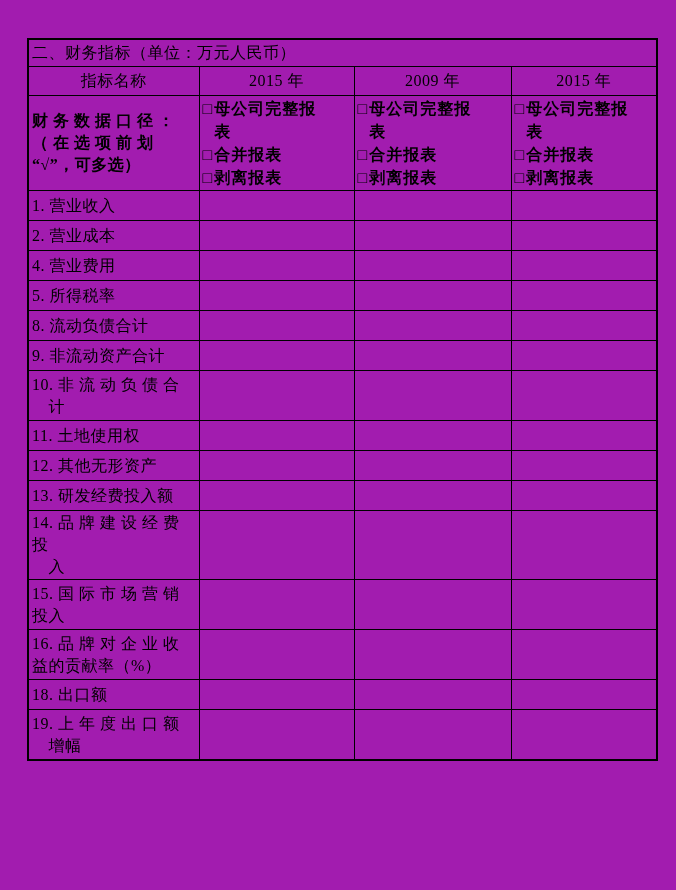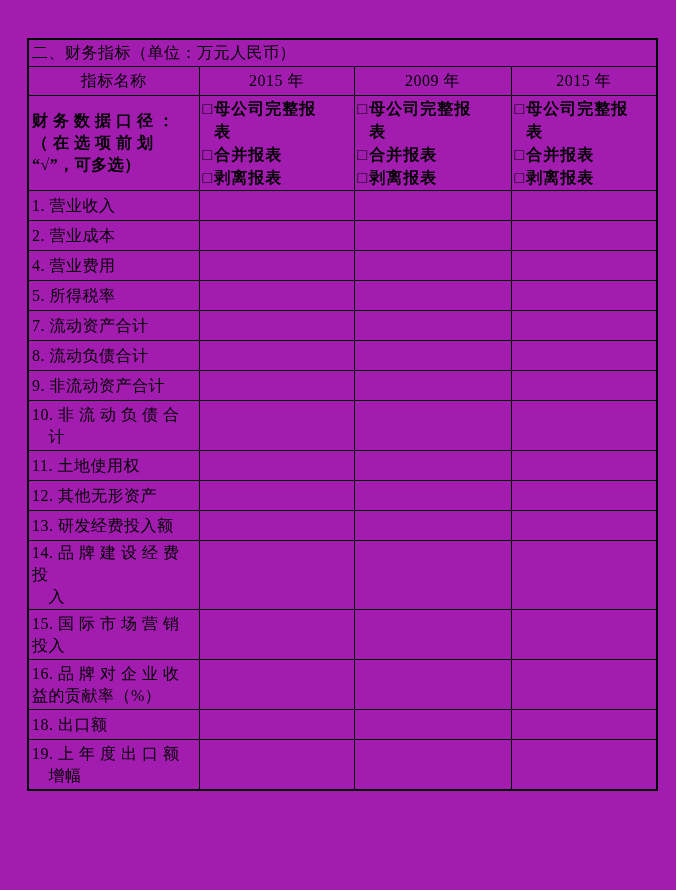--- a/index.html
+++ b/index.html
@@ -171,26 +171,20 @@
       <td></td>
       <td></td>
     </tr>
     <tr class="s">
       <td class="row-label">5. 所得税率</td>
       <td></td>
       <td></td>
       <td></td>
     </tr>
     <tr class="s">
-      <td class="row-label">7. 流动资产合计</td>
-      <td></td>
-      <td></td>
-      <td></td>
-    </tr>
-    <tr class="s">
       <td class="row-label">8. 流动负债合计</td>
       <td></td>
       <td></td>
       <td></td>
     </tr>
     <tr class="s">
       <td class="row-label">9. 非流动资产合计</td>
       <td></td>
       <td></td>
       <td></td>

